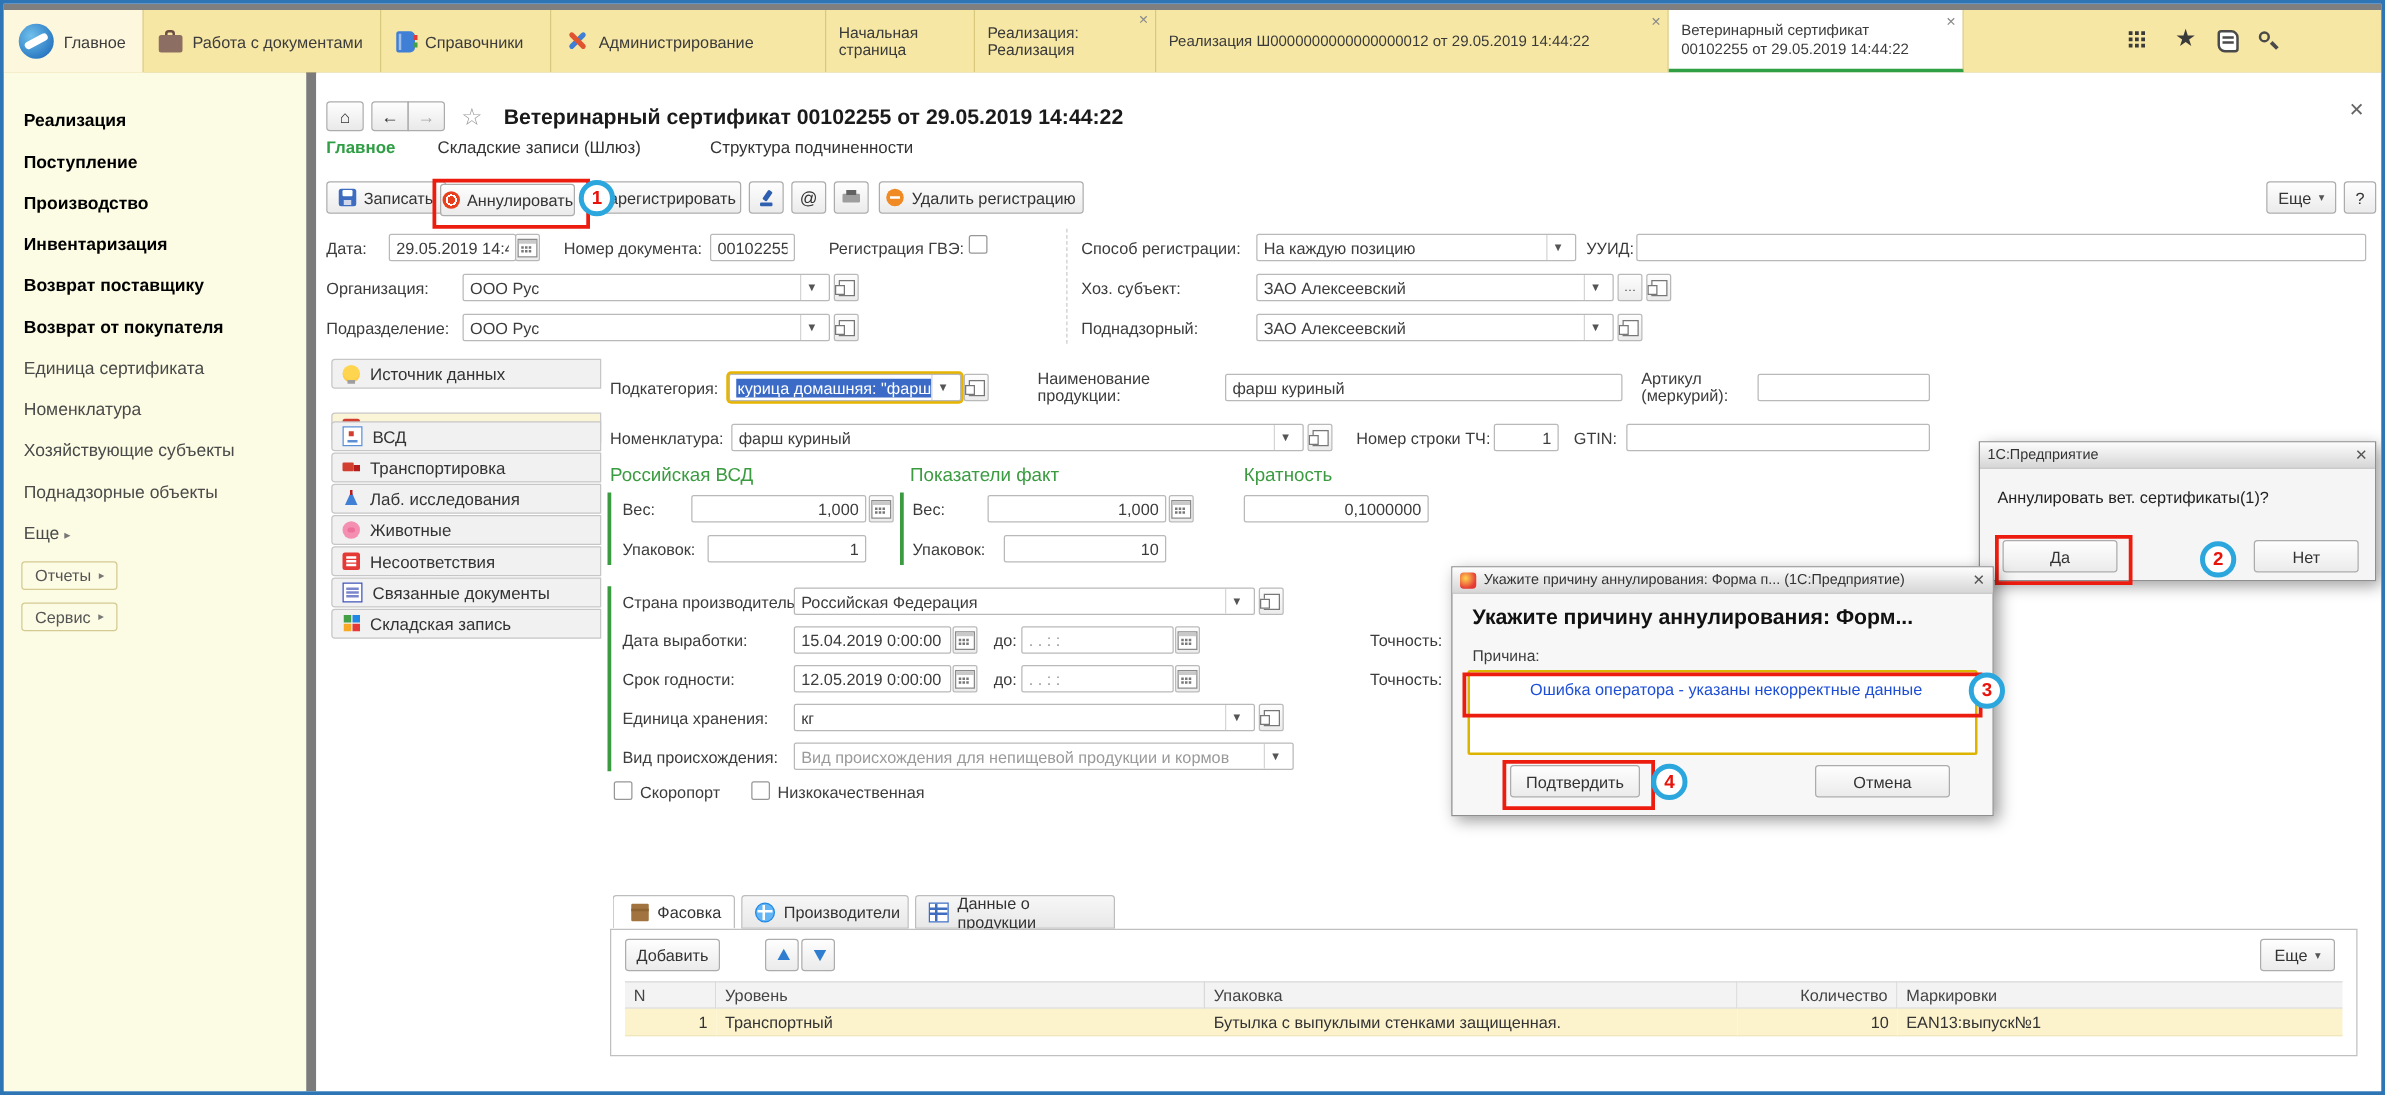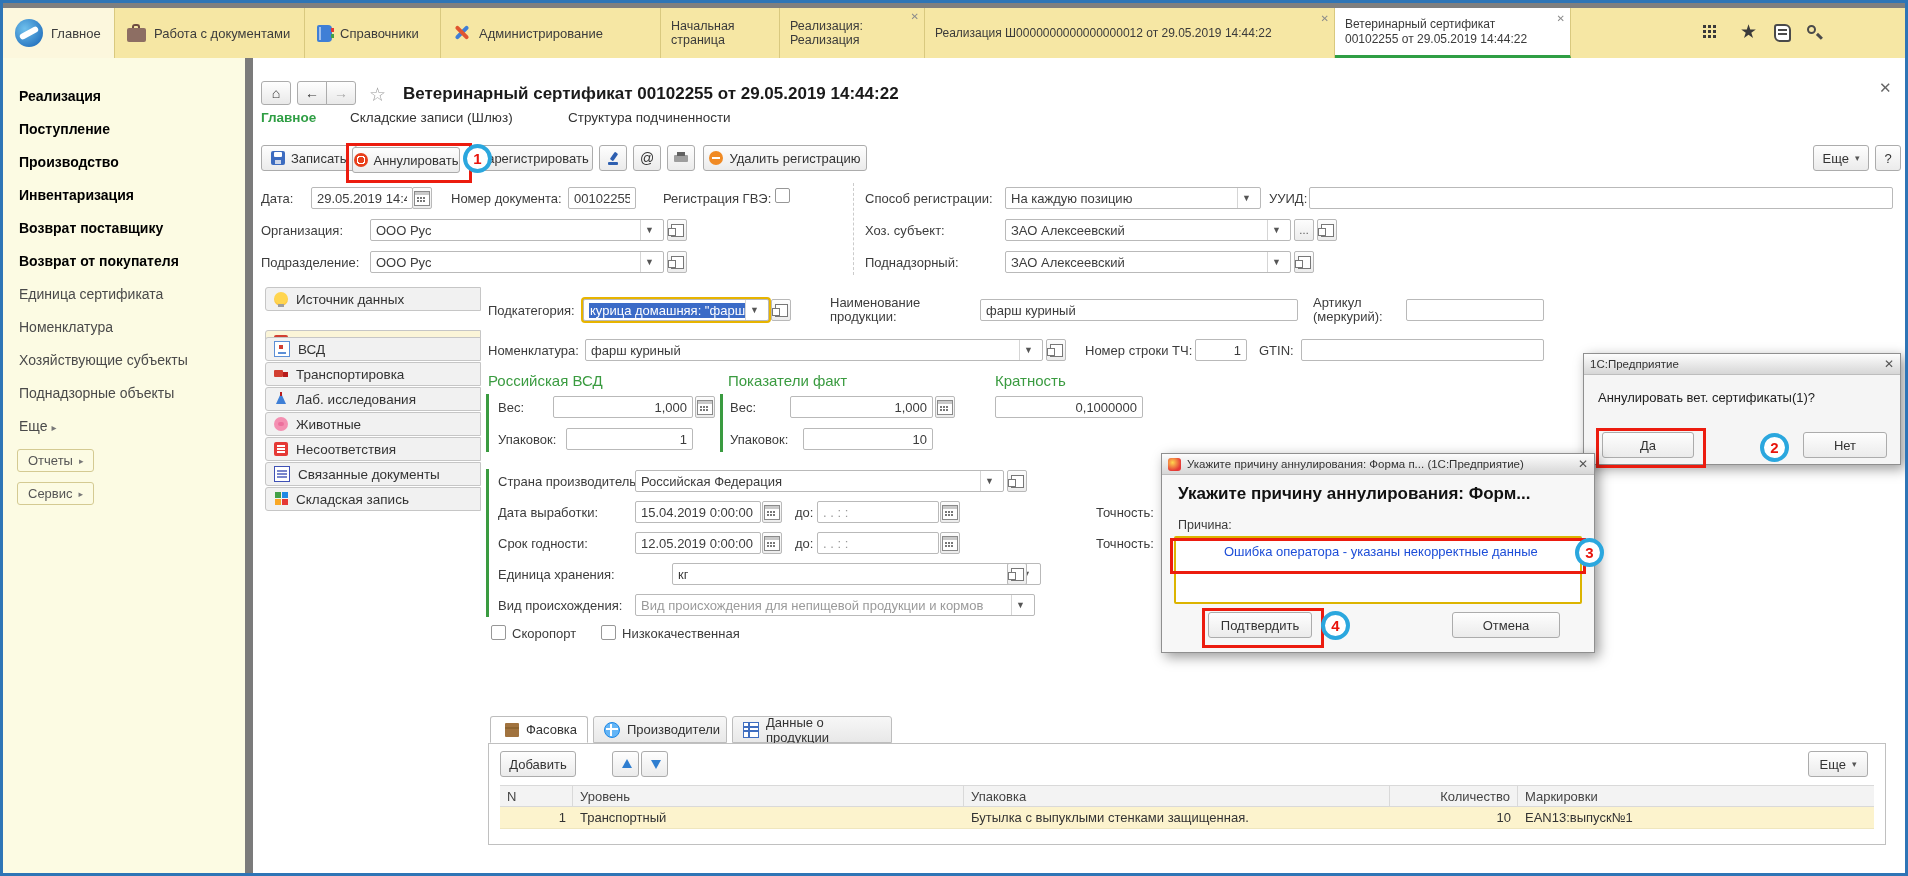--- a/index.html
+++ b/index.html
@@ -439,21 +439,21 @@
   <div class="mb" style="left:937px;top:529px;">
       <span class="ic i-cal"></span>
     </div>
   <span class="t" style="left:1093px;top:533px;">Точность:</span>
   <div class="in" style="left:1160px;top:529px;width:88px;">
       <span class="val">Час</span>
       <span class="dd">▼</span>
     </div>
 
   <span class="t" style="left:495px;top:564px;">Единица хранения:</span>
-  <div class="in" style="left:632px;top:560px;width:369px;margin-left:37px;">
+  <div class="in" style="left:632px;top:560px;width:369px;">
       <span class="val">кг</span>
       <span class="dd">▼</span>
     </div>
   <div class="mb" style="left:1004px;top:560px;">
       <span class="ic i-open"></span>
     </div>
 
   <span class="t" style="left:495px;top:595px;">Вид происхождения:</span>
   <div class="in" style="left:632px;top:591px;width:400px;">
       <span class="val ph">Вид происхождения для непищевой продукции и кормов</span>

